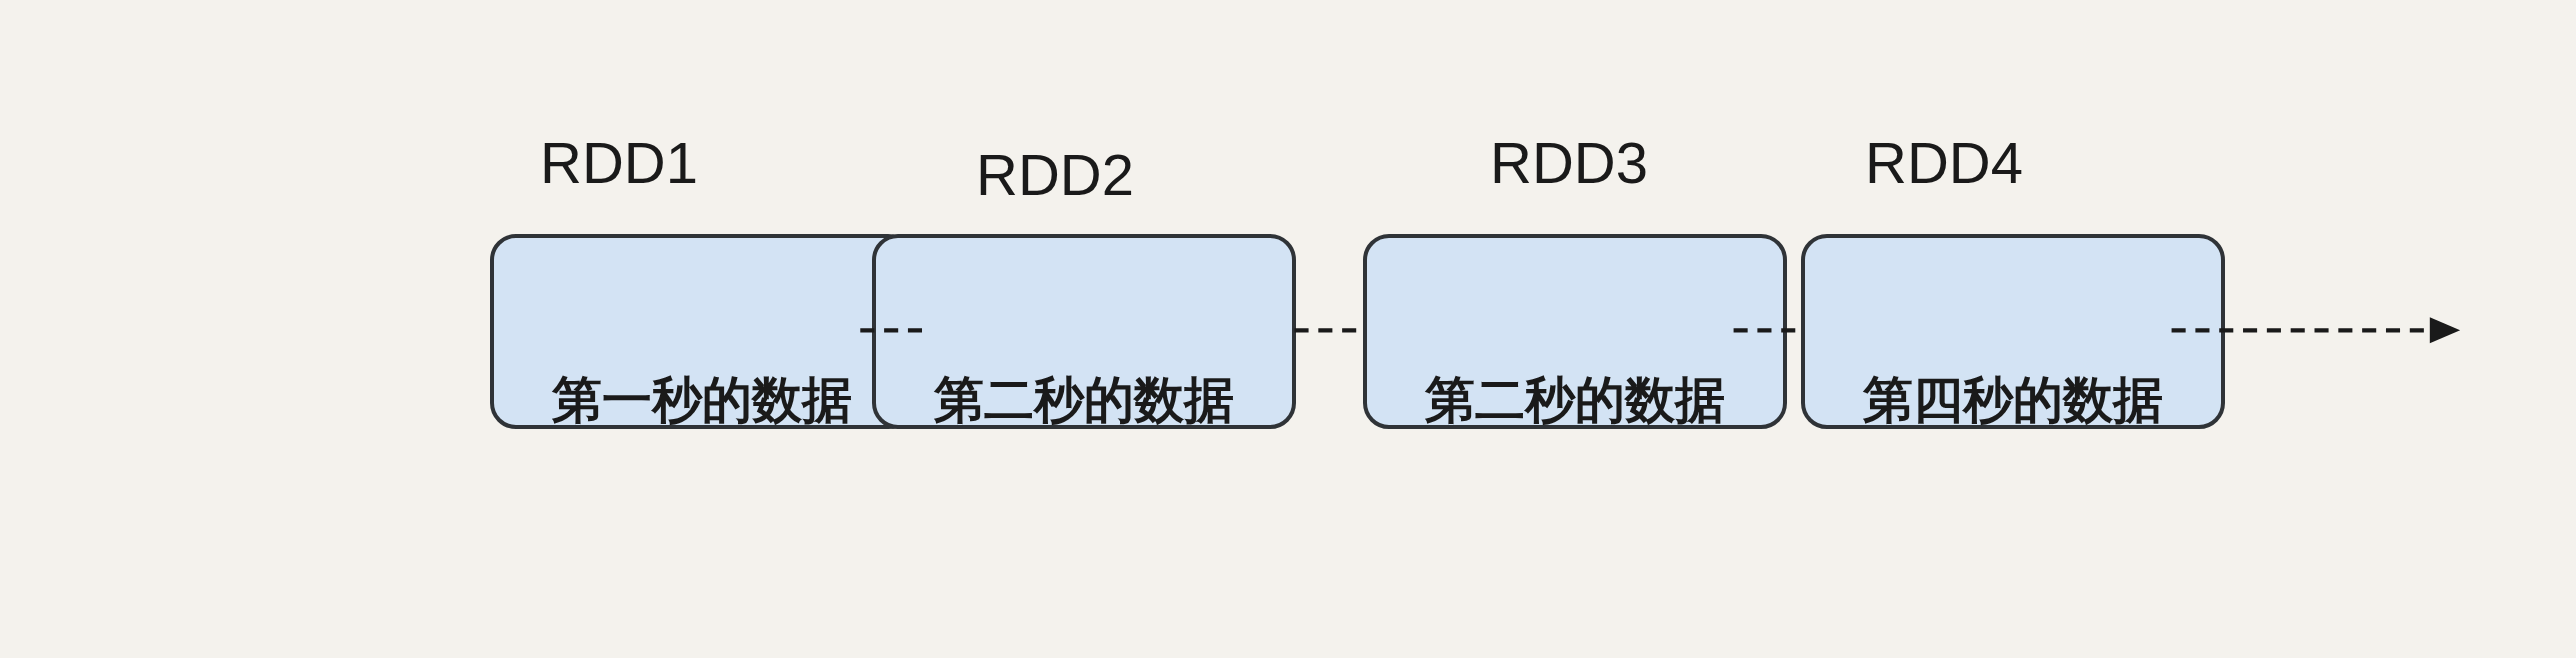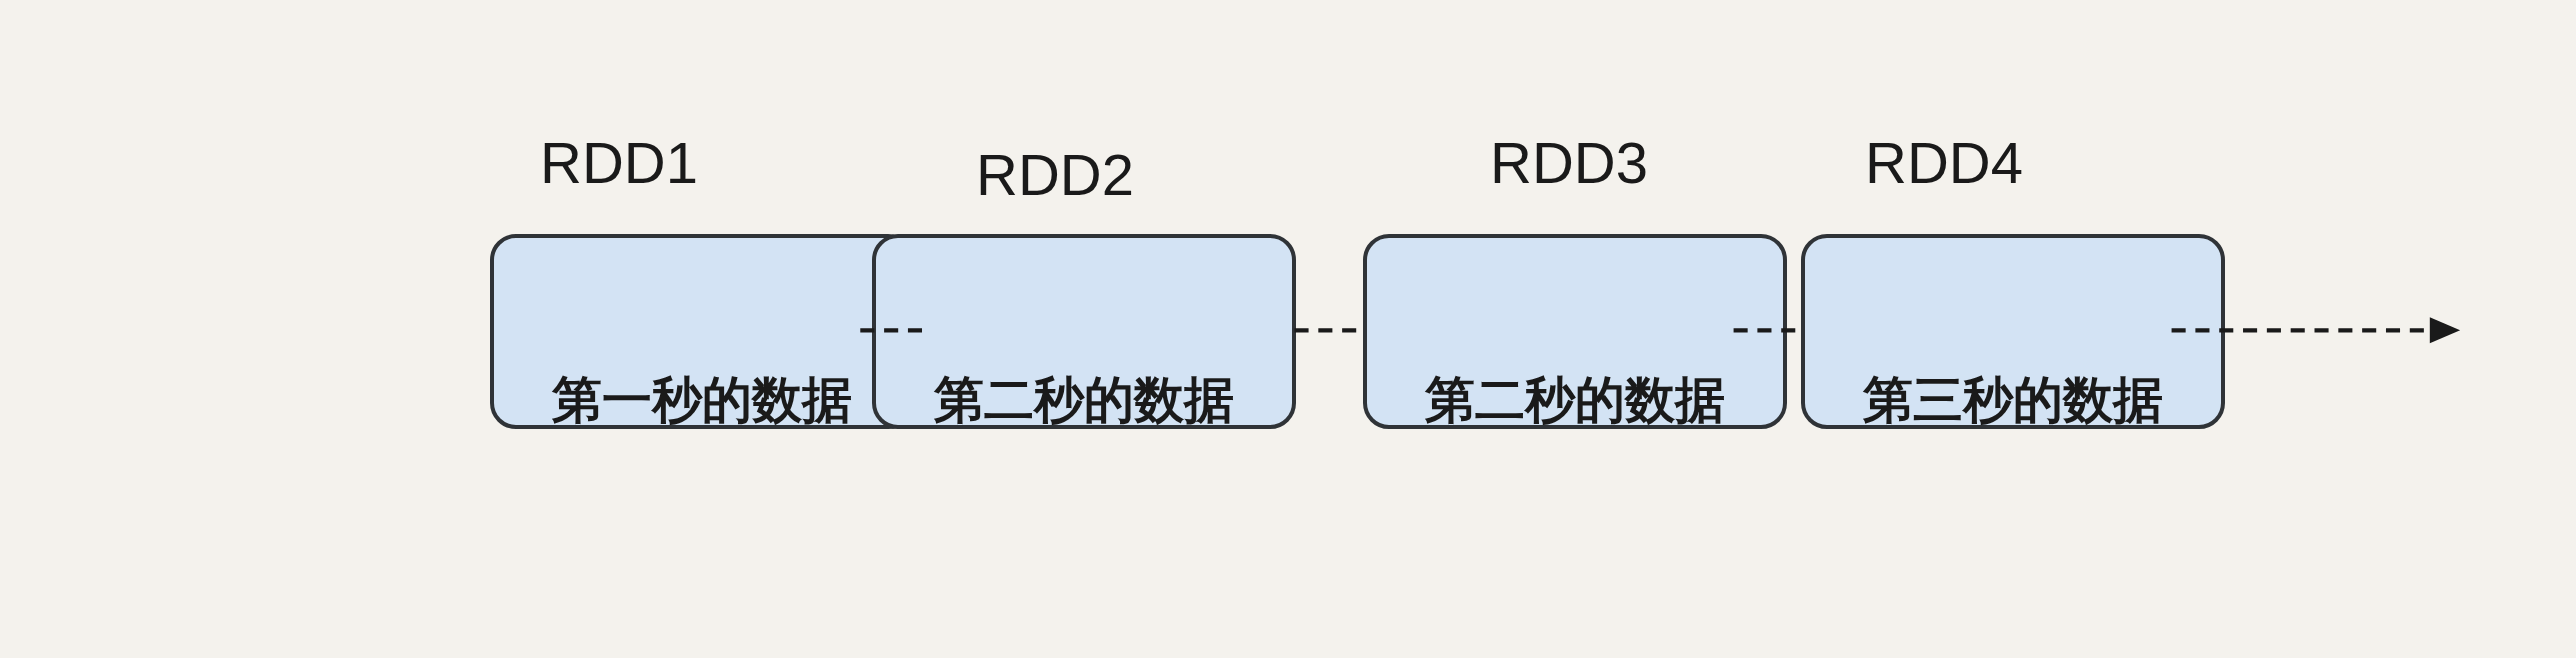--- a/index.html
+++ b/index.html
@@ -102,21 +102,21 @@
   <div class="rdd-group g2">
     <div class="rdd-label">RDD3</div>
     <div class="rdd-box">
       <span class="rdd-box-text">第二秒的数据</span>
     </div>
   </div>
 
   <div class="rdd-group g3">
     <div class="rdd-label">RDD4</div>
     <div class="rdd-box">
-      <span class="rdd-box-text">第三秒的数据</span>
+      <span class="rdd-box-text">第四秒的数据</span>
     </div>
   </div>
 
   <svg class="connector-layer" viewBox="0 0 4758 1217" xmlns="http://www.w3.org/2000/svg">
     <line class="dashed-line" x1="1589" y1="610" x2="1705" y2="610"></line>
     <line class="dashed-line" x1="2391" y1="610" x2="2516" y2="610"></line>
     <line class="dashed-line" x1="3202" y1="610" x2="3325" y2="610"></line>
     <line class="dashed-line" x1="4011" y1="610" x2="4490" y2="610"></line>
     <polygon class="arrowhead" points="4488,586 4488,634 4544,610"></polygon>
   </svg>

